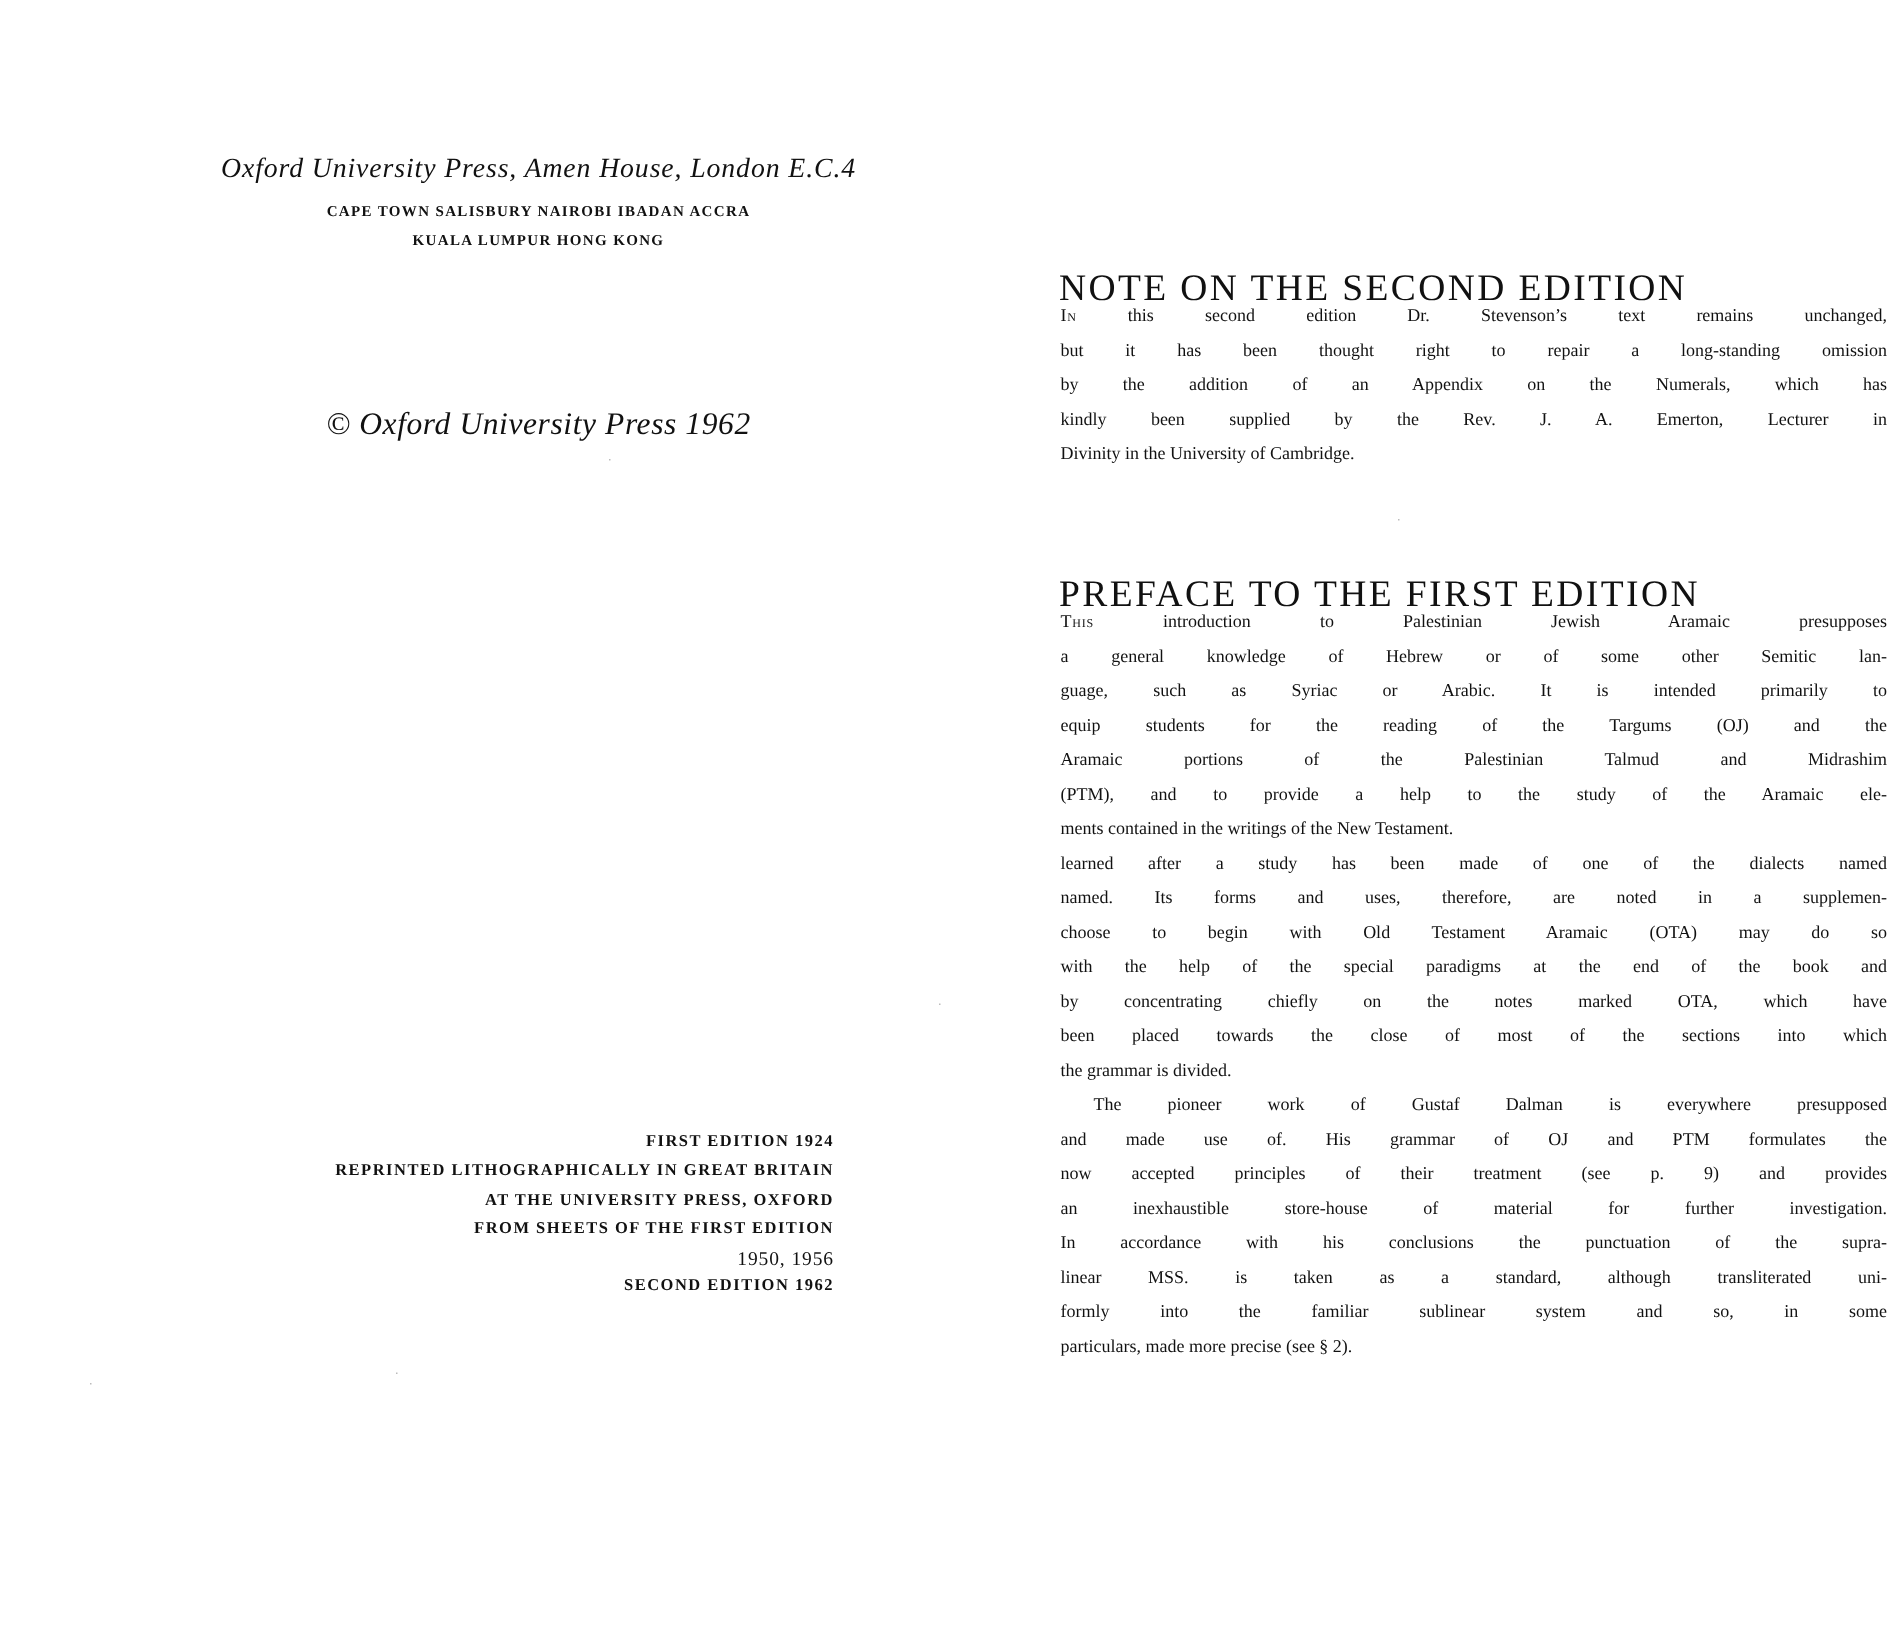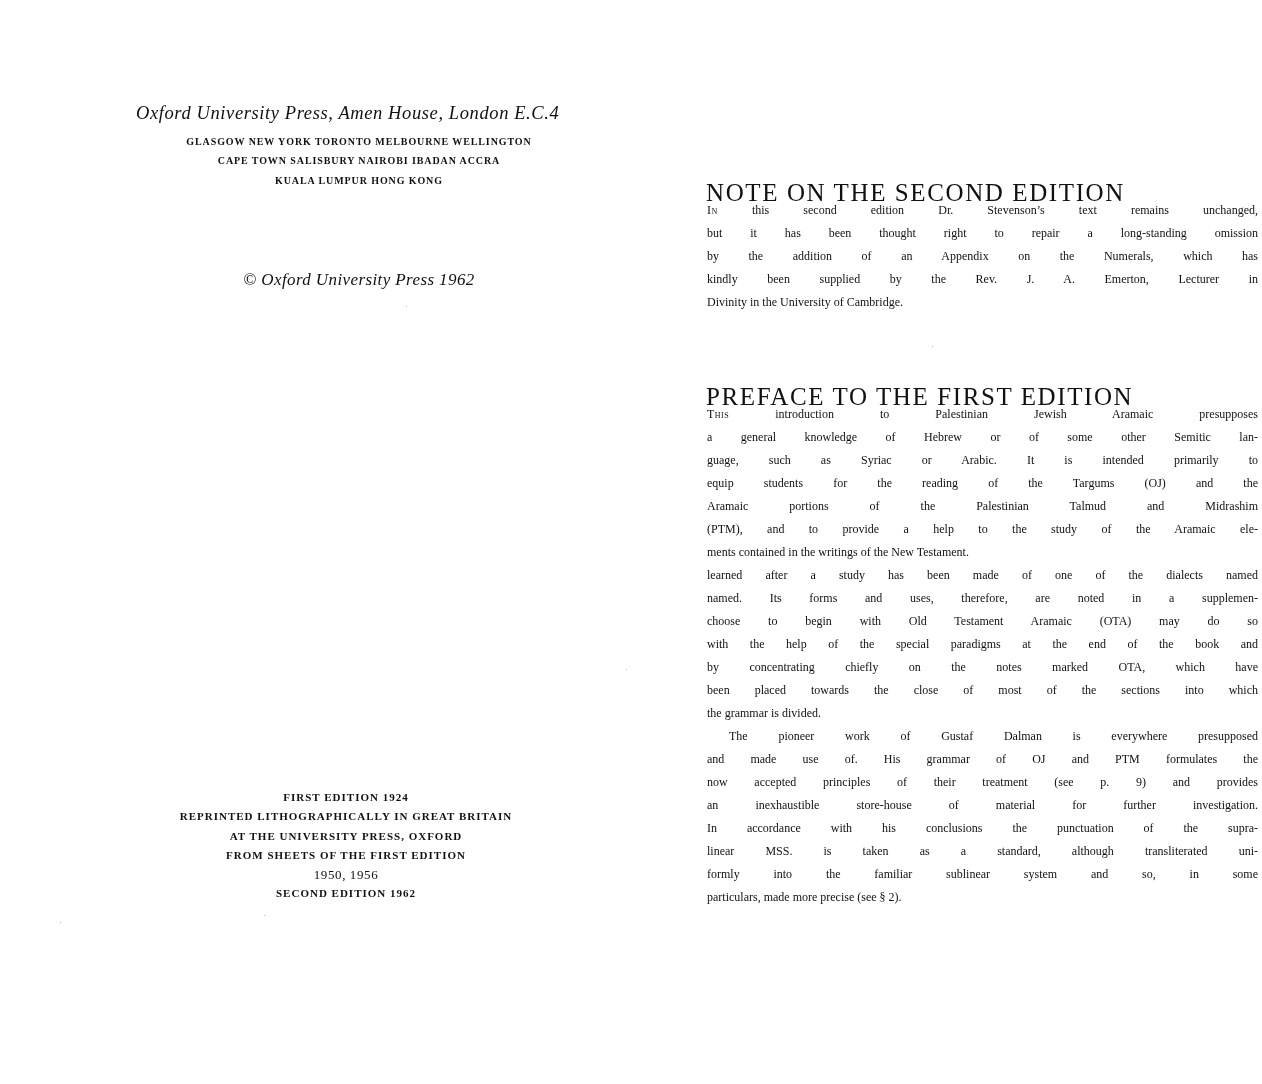--- a/index.html
+++ b/index.html
@@ -28,20 +28,21 @@
       left: 690px;
       width: 572px;
     }
 
     
     .imprint-publisher {
       position: absolute;
       top: 103px;
       left: 136px;
       width: 446px;
+      text-align: center;
       font-style: italic;
       font-size: 18.5px;
       letter-spacing: 0.6px;
       white-space: nowrap;
     }
     .imprint-cities {
       position: absolute;
       top: 132px;
       left: 136px;
       width: 446px;
@@ -54,30 +55,30 @@
       white-space: nowrap;
       font-weight: 600;
     }
     .copyright {
       position: absolute;
       top: 270px;
       left: 136px;
       width: 446px;
       text-align: center;
       font-style: italic;
-      font-size: 17px;
+      font-size: 21px;
       letter-spacing: 0.4px;
       white-space: nowrap;
     }
     .edition-history {
       position: absolute;
-      top: 788px;
+      top: 752px;
       left: 136px;
       width: 420px;
-      text-align: center;
+      text-align: right;
     }
     .edition-history .history-line {
       font-size: 11px;
       letter-spacing: 1px;
       line-height: 19.3px;
       white-space: nowrap;
       font-weight: 600;
     }
     .edition-history .history-line.numeric {
       font-size: 13px;
@@ -135,21 +136,20 @@
       background: #bbbbbb;
     }
   </style>
 </head>
 <body>
 
 <div class="page page-left">
   <div class="imprint-publisher">Oxford University Press, Amen House, London E.C.4</div>
 
   <div class="imprint-cities">
-    <div class="city-line">GLASGOW  NEW YORK  TORONTO  MELBOURNE  WELLINGTON</div>
     <div class="city-line">CAPE TOWN  SALISBURY  NAIROBI  IBADAN  ACCRA</div>
     <div class="city-line">KUALA LUMPUR  HONG KONG</div>
   </div>
 
   <div class="copyright">© Oxford University Press 1962</div>
 
   <div class="edition-history">
     <div class="history-line">FIRST EDITION 1924</div>
     <div class="history-line">REPRINTED LITHOGRAPHICALLY IN GREAT BRITAIN</div>
     <div class="history-line">AT THE UNIVERSITY PRESS, OXFORD</div>

